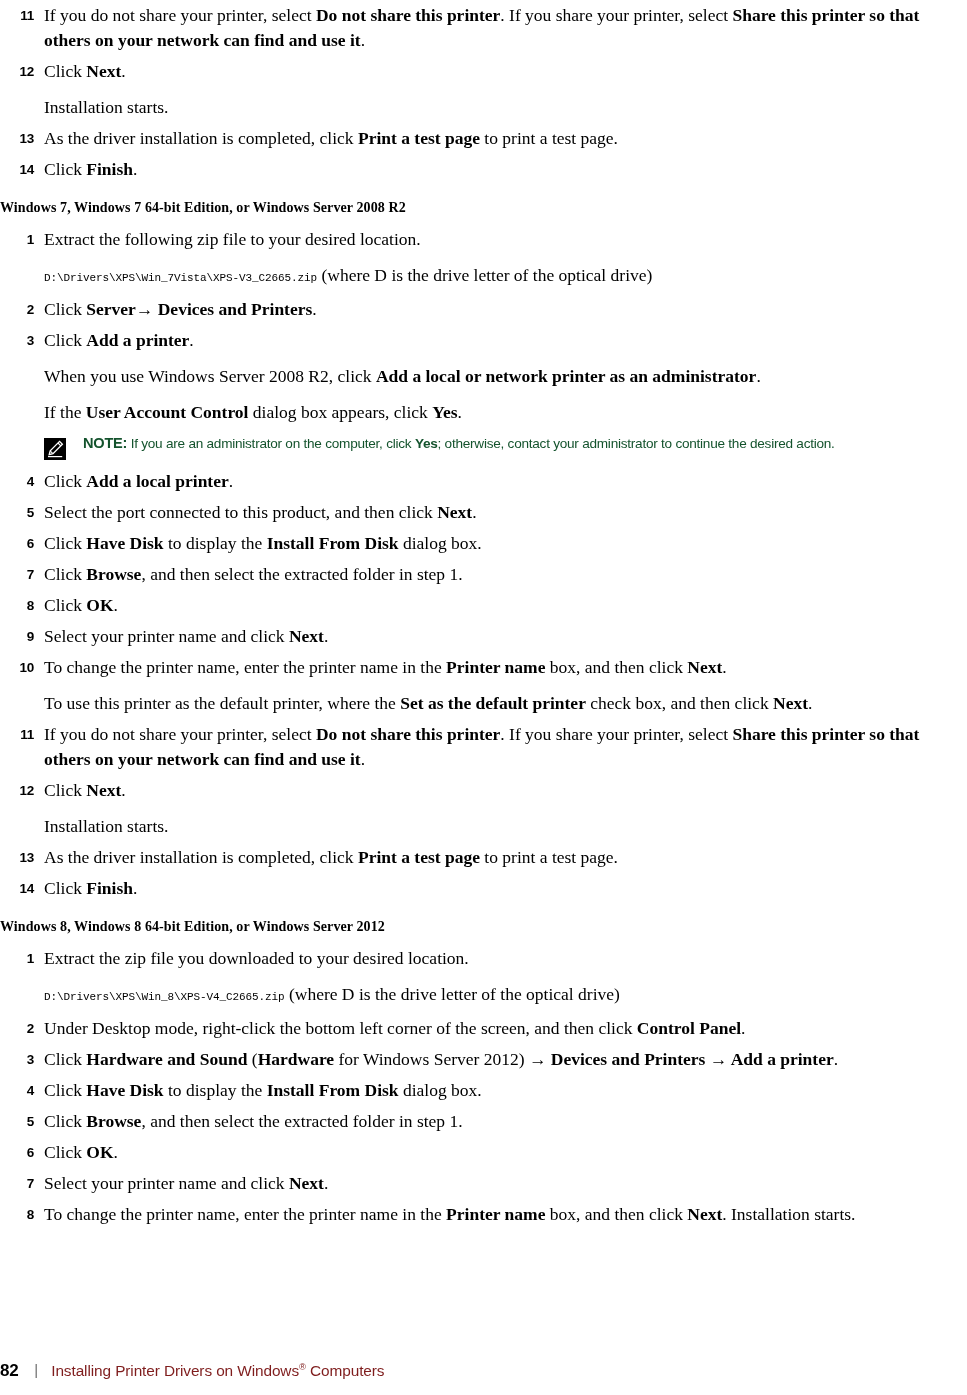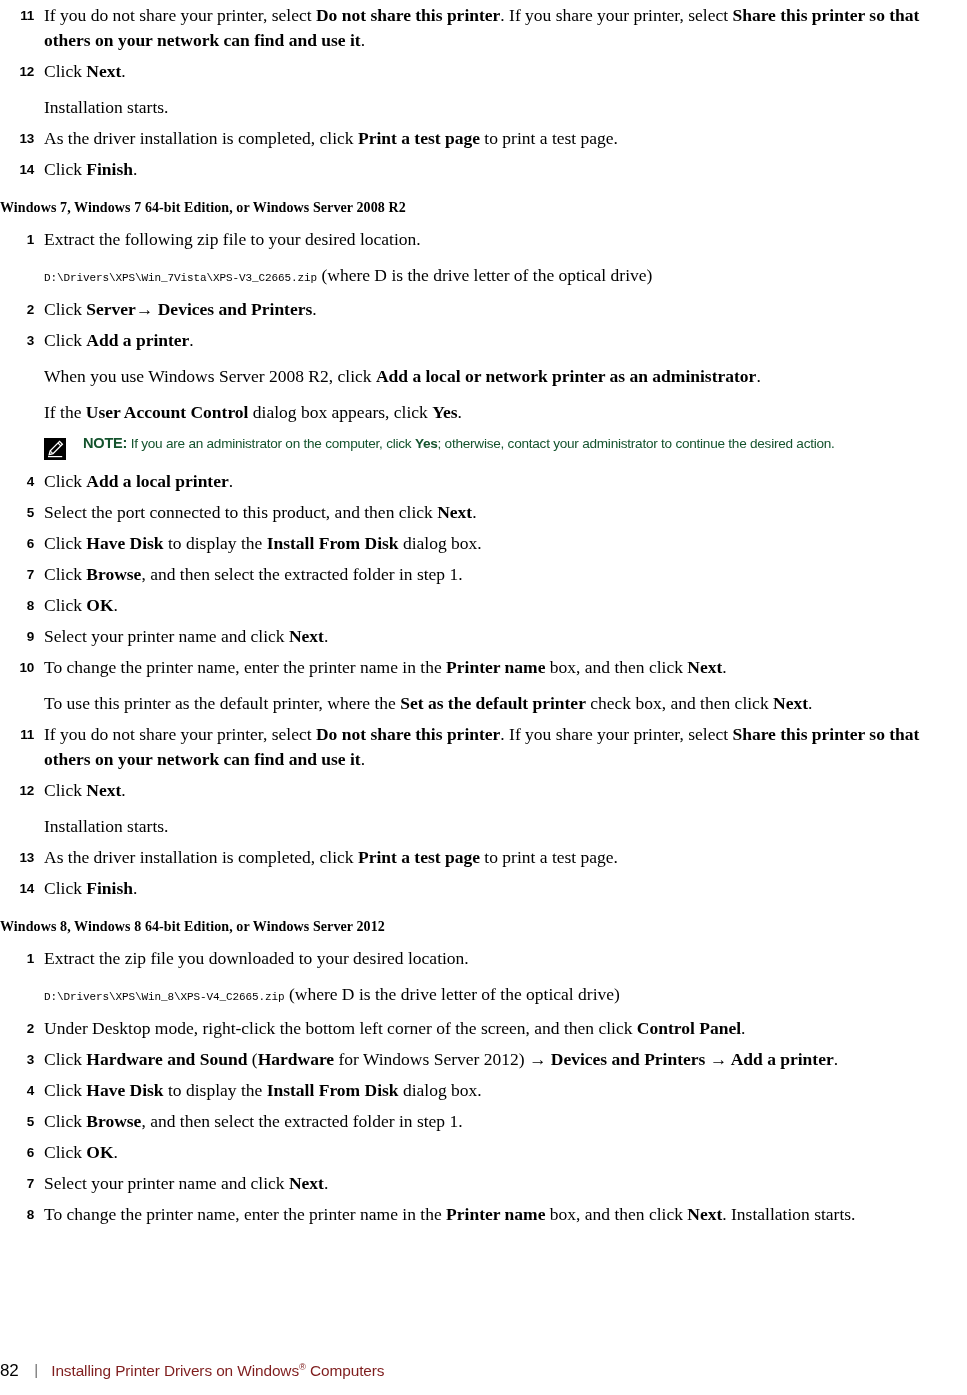--- a/index.html
+++ b/index.html
@@ -130,21 +130,21 @@
   .footer {
     position: absolute;
     left: 0;
     bottom: 14px;
     width: 967px;
     display: flex;
     align-items: baseline;
     font-family: "Liberation Sans", "DejaVu Sans", sans-serif;
   }
   .footer-pageno {
-    font-weight: normal;
+    font-weight: bold;
     font-size: 17px;
     letter-spacing: -0.3px;
     color: #000;
   }
   .footer-sep {
     color: #6f6f6f;
     font-size: 15px;
     padding: 0 13px 0 16px;
     position: relative;
     top: -1px;

